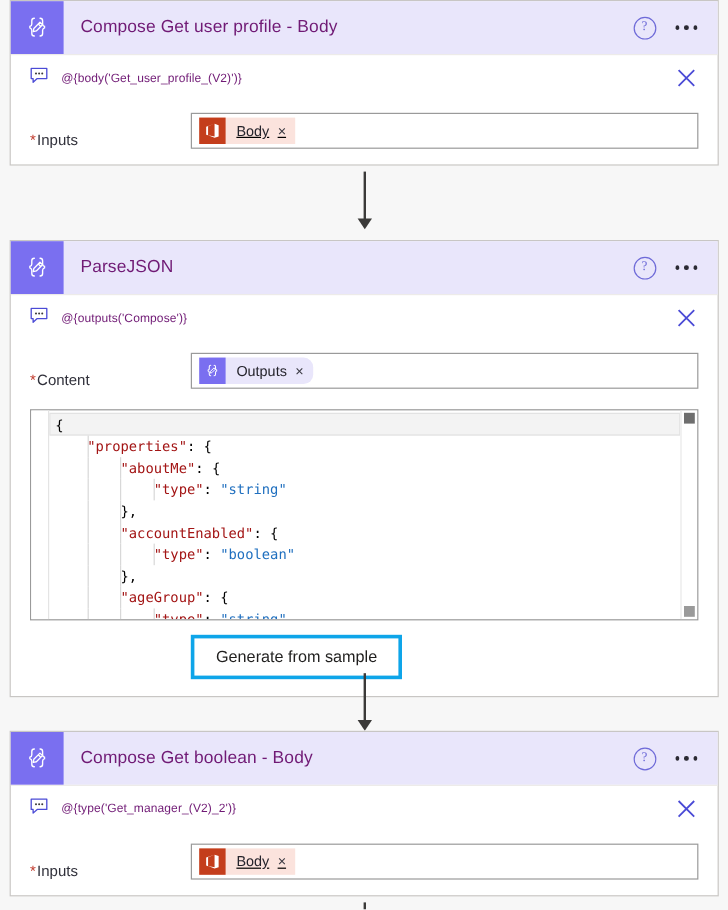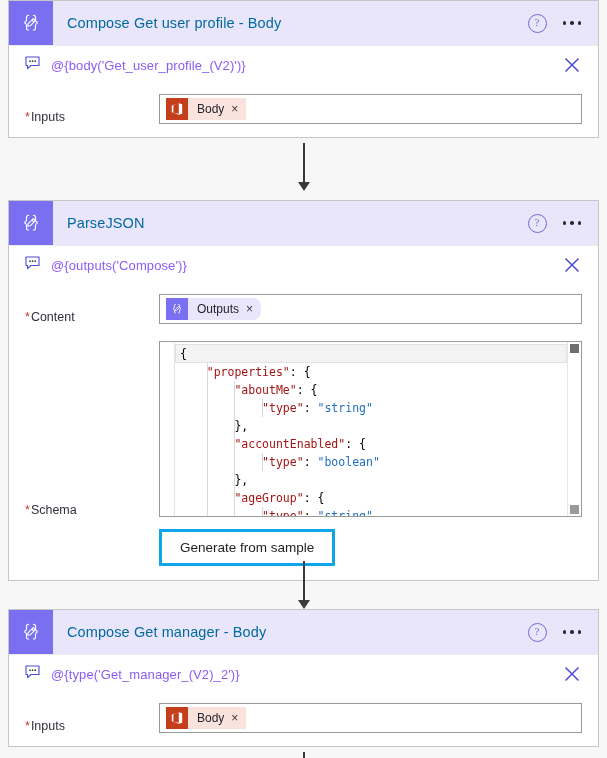--- a/index.html
+++ b/index.html
@@ -45,21 +45,21 @@
     background: #7a6ff0;
     flex: 0 0 44px;
     display: flex;
     align-items: center;
     justify-content: center;
   }
 
   .card-title {
     margin-left: 14px;
     font-size: 14.5px;
-    color: #0369a1;
+    color: #701a75;
     letter-spacing: .1px;
     white-space: nowrap;
     overflow: hidden;
     text-overflow: ellipsis;
     flex: 1 1 auto;
   }
 
   .hdr-actions {
     display: flex;
     align-items: center;
@@ -110,22 +110,22 @@
     position: relative;
   }
 
   .comment-icon {
     flex: 0 0 auto;
     margin-right: 11px;
     display: block;
   }
 
   .expr-text {
-    font-size: 13px;
-    color: #8b5cf6;
+    font-size: 10px;
+    color: #701a75;
     flex: 1 1 auto;
     letter-spacing: .1px;
   }
 
   .close-x {
     flex: 0 0 auto;
     margin-right: 16px;
     cursor: pointer;
     line-height: 0;
   }
@@ -187,21 +187,21 @@
   }
   .token .tok-x {
     font-size: 12px;
     color: #3a3942;
     padding-right: 8px;
     line-height: 22px;
     font-family: "Liberation Sans", sans-serif;
   }
 
   .token.office .tok-icon { background: #c43e1c; }
-  .token.office { background: #fbe3dd; }
+  .token.office { background: #fbe3dd; text-decoration: underline; }
 
   .token.flow .tok-icon { background: #7a6ff0; }
   .token.flow { background: #e9e6fb; border-radius: 8px; }
 
   
   .editor-wrap {
     border: 1px solid #9a9a9a;
     background: #fff;
     height: 176px;
     position: relative;
@@ -425,21 +425,20 @@
                 </svg>
               </span>
               <span class="tok-label">Outputs</span>
               <span class="tok-x">×</span>
             </span>
           </div>
         </div>
       </div>
 
       <div class="field-row" style="padding-top:4px;padding-bottom:0;">
-        <div class="field-label" style="padding-top:6px;"><span class="req">*</span><span>Schema</span></div>
         <div class="field-control">
           <div class="editor-wrap">
             <div class="editor-gutter"></div>
             <div class="editor-code" id="schema-code"><div class="code-line active"><span><span class="k-pun">{</span></span></div><div class="code-line"><span class="indent-guide" style="left: 31.68px;"></span><span><span class="k-pun">    </span><span class="k-key">"properties"</span><span class="k-pun">:</span><span class="k-pun"> {</span></span></div><div class="code-line"><span class="indent-guide" style="left: 31.68px;"></span><span class="indent-guide" style="left: 59.36px;"></span><span><span class="k-pun">        </span><span class="k-key">"aboutMe"</span><span class="k-pun">:</span><span class="k-pun"> {</span></span></div><div class="code-line"><span class="indent-guide" style="left: 31.68px;"></span><span class="indent-guide" style="left: 59.36px;"></span><span class="indent-guide" style="left: 87.04px;"></span><span><span class="k-pun">            </span><span class="k-key">"type"</span><span class="k-pun">:</span><span class="k-pun"> </span><span class="k-str">"string"</span><span class="k-pun"></span></span></div><div class="code-line"><span class="indent-guide" style="left: 31.68px;"></span><span class="indent-guide" style="left: 59.36px;"></span><span><span class="k-pun">        },</span></span></div><div class="code-line"><span class="indent-guide" style="left: 31.68px;"></span><span class="indent-guide" style="left: 59.36px;"></span><span><span class="k-pun">        </span><span class="k-key">"accountEnabled"</span><span class="k-pun">:</span><span class="k-pun"> {</span></span></div><div class="code-line"><span class="indent-guide" style="left: 31.68px;"></span><span class="indent-guide" style="left: 59.36px;"></span><span class="indent-guide" style="left: 87.04px;"></span><span><span class="k-pun">            </span><span class="k-key">"type"</span><span class="k-pun">:</span><span class="k-pun"> </span><span class="k-str">"boolean"</span><span class="k-pun"></span></span></div><div class="code-line"><span class="indent-guide" style="left: 31.68px;"></span><span class="indent-guide" style="left: 59.36px;"></span><span><span class="k-pun">        },</span></span></div><div class="code-line"><span class="indent-guide" style="left: 31.68px;"></span><span class="indent-guide" style="left: 59.36px;"></span><span><span class="k-pun">        </span><span class="k-key">"ageGroup"</span><span class="k-pun">:</span><span class="k-pun"> {</span></span></div><div class="code-line"><span class="indent-guide" style="left: 31.68px;"></span><span class="indent-guide" style="left: 59.36px;"></span><span class="indent-guide" style="left: 87.04px;"></span><span><span class="k-pun">            </span><span class="k-key">"type"</span><span class="k-pun">:</span><span class="k-pun"> </span><span class="k-str">"string"</span><span class="k-pun"></span></span></div></div>
             <div class="editor-vscroll">
               <div class="thumb-top"></div>
               <div class="thumb-bot"></div>
             </div>
           </div>
         </div>
@@ -459,21 +458,21 @@
   <div class="card" style="top:609px;">
     <div class="card-header">
       <div class="card-icon">
         <svg width="24" height="24" viewBox="0 0 24 24" aria-hidden="true">
           <path d="M9.6 4.2c-1.6 0-2.1 .9-2.1 2.1v2.6c0 1.1-.5 1.8-1.6 2.1v1.2c1.1 .3 1.6 1 1.6 2.1v2.6c0 1.2 .5 2.1 2.1 2.1" fill="none" stroke="#ffffff" stroke-width="1.15" stroke-linecap="round"></path>
           <path d="M14.4 4.2c1.6 0 2.1 .9 2.1 2.1v2.6c0 1.1 .5 1.8 1.6 2.1v1.2c-1.1 .3-1.6 1-1.6 2.1v2.6c0 1.2-.5 2.1-2.1 2.1" fill="none" stroke="#ffffff" stroke-width="1.15" stroke-linecap="round"></path>
           <path d="M14.3 7.6l2.1 2.1-5.1 5.1-2.6 .5 .5-2.6z" fill="none" stroke="#ffffff" stroke-width="1.1" stroke-linejoin="round"></path>
           <path d="M12.9 9l2.1 2.1" stroke="#ffffff" stroke-width="1.1"></path>
         </svg>
       </div>
-      <div class="card-title">Compose Get manager - Body</div>
+      <div class="card-title">Compose Get boolean - Body</div>
       <div class="hdr-actions">
         <div class="help-icon">?</div>
         <div class="ellipsis-icon">
             <i></i>
             <i></i>
             <i></i>
           </div>
       </div>
     </div>
     <div class="card-body">

